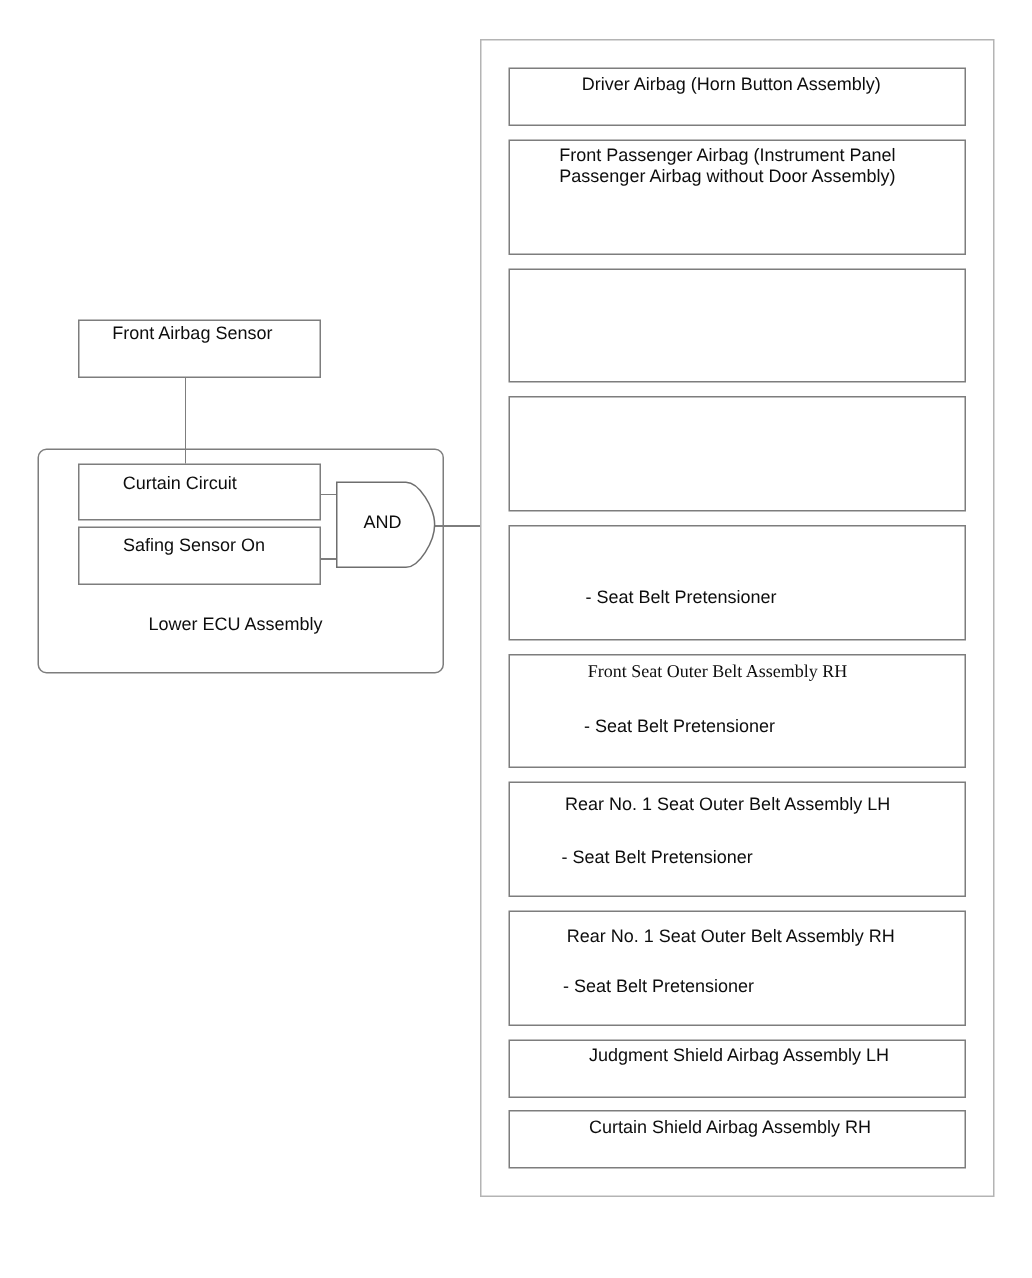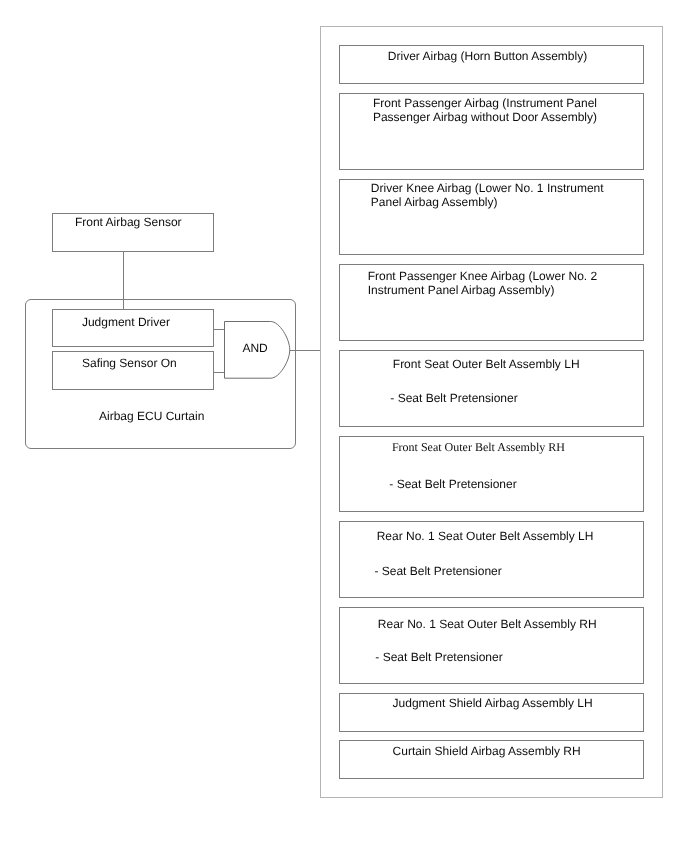--- a/index.html
+++ b/index.html
@@ -49,46 +49,41 @@
       <path d="M213 372.5 L224.5 372.5"></path>
       <path d="M290 350.5 L320.5 350.5"></path>
     </g>
   </svg>
 
   <div class="node" id="sensor-box"></div>
   <div class="txt" id="sensor-label" style="top: 215.94px;">Front Airbag Sensor</div>
 
   <div id="ecu-box"></div>
   <div class="node" id="judgment-box"></div>
-  <div class="txt" id="judgment-label" style="top: 315.94px;">Judgment Driver</div>
+  <div class="txt" id="judgment-label" style="top: 315.94px;">Curtain Circuit</div>
   <div class="node" id="safing-box"></div>
   <div class="txt" id="safing-label" style="top: 357.04px;">Safing Sensor On</div>
-  <div class="txt" id="ecu-label" style="top: 409.74px;">Airbag ECU Curtain</div>
+  <div class="txt" id="ecu-label" style="top: 409.74px;">Lower ECU Assembly</div>
 
   <svg id="and-gate" viewBox="0 0 70 62">
     <path d="M0.5 0.5 H46.65 C55.45 0.5 65.75 17.65 65.75 28.85
              C65.75 40.05 55.45 57.2 46.65 57.2 H0.5 Z" fill="#ffffff" stroke="#6e6e6e" stroke-width="1"></path>
   </svg>
   <div class="txt" id="and-label" style="top: 342.14px;">AND</div>
 
   <div id="outputs-container"></div>
   <div id="outputs">
       <div class="node" style="left: 339px; top: 45px; width: 305px; height: 38.6px;"></div>
       <div class="txt" style="left: 387.8px; top: 50.2396px;">Driver Airbag (Horn Button Assembly)</div>
       <div class="node" style="left: 339px; top: 93px; width: 305px; height: 76.6px;"></div>
       <div class="txt" style="left: 372.9px; top: 96.9396px; text-align: center;">Front Passenger Airbag (Instrument Panel
 Passenger Airbag without Door Assembly)</div>
       <div class="node" style="left: 339px; top: 179px; width: 305px; height: 75.6px;"></div>
-      <div class="txt" style="left: 370.8px; top: 181.84px;">Driver Knee Airbag (Lower No. 1 Instrument
-Panel Airbag Assembly)</div>
       <div class="node" style="left: 339px; top: 264px; width: 305px; height: 76.6px;"></div>
-      <div class="txt" style="left: 367.7px; top: 269.94px;">Front Passenger Knee Airbag (Lower No. 2
-Instrument Panel Airbag Assembly)</div>
       <div class="node" style="left: 339px; top: 350px; width: 305px; height: 76.6px;"></div>
-      <div class="txt" style="left: 392.8px; top: 357.74px;">Front Seat Outer Belt Assembly LH</div>
       <div class="txt" style="left: 390.3px; top: 392.34px;">- Seat Belt Pretensioner</div>
       <div class="node" style="left: 339px; top: 436px; width: 305px; height: 75.6px;"></div>
       <div class="txt" style="left: 391.9px; top: 441.34px; font-family: Liberation Serif, serif;">Front Seat Outer Belt Assembly RH</div>
       <div class="txt" style="left: 389.3px; top: 477.74px;">- Seat Belt Pretensioner</div>
       <div class="node" style="left: 339px; top: 521px; width: 305px; height: 76.6px;"></div>
       <div class="txt" style="left: 376.7px; top: 530.44px;">Rear No. 1 Seat Outer Belt Assembly LH</div>
       <div class="txt" style="left: 374.4px; top: 565.14px;">- Seat Belt Pretensioner</div>
       <div class="node" style="left: 339px; top: 607px; width: 305px; height: 76.6px;"></div>
       <div class="txt" style="left: 377.8px; top: 618.24px;">Rear No. 1 Seat Outer Belt Assembly RH</div>
       <div class="txt" style="left: 375.3px; top: 651.04px;">- Seat Belt Pretensioner</div>

